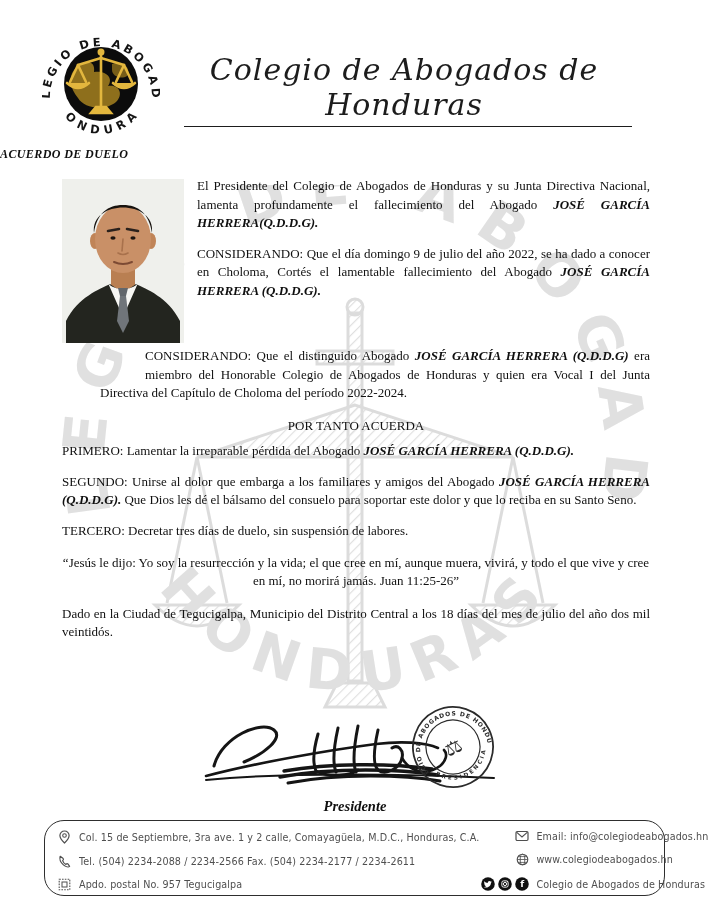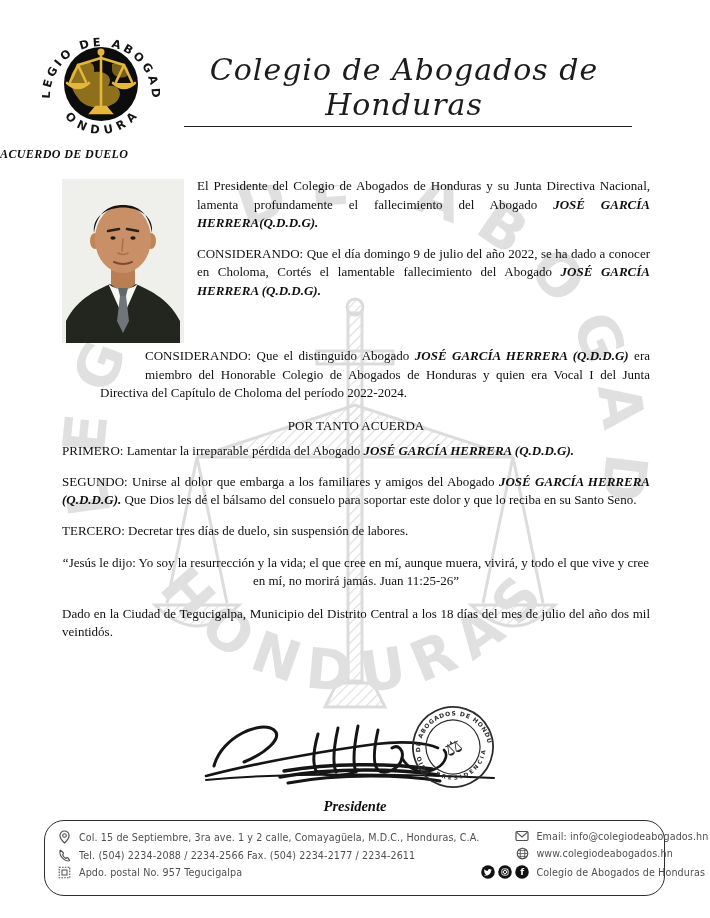--- a/index.html
+++ b/index.html
@@ -41,21 +41,21 @@
   .seal     { position:absolute; left:410px; top:704px; width:86px; height:86px; z-index:2; transform:rotate(-26deg); }
   .seal-text { fill:#2d2d2d; font-family:"DejaVu Sans", sans-serif; font-weight:bold; }
   .sig-name { position:absolute; left:0; top:778px; width:100%; text-align:center; z-index:3;
               font-weight:bold; font-style:italic; font-size:14.5px; }
   .sig-role { position:absolute; left:0; top:798px; width:100%; text-align:center; z-index:3;
               font-weight:bold; font-style:italic; font-size:14.5px; }
   
   .footer {
     position:absolute; left:44px; top:820px; width:621px; height:76px; box-sizing:border-box;
     border:1.6px solid #2e2e2e; border-radius:20px; z-index:2; background:#fff;
-    display:flex; align-items:stretch; padding:9px 14px 16px 12px;
+    display:flex; align-items:stretch; padding:9px 14px 4px 12px;
     font-family:"DejaVu Sans", sans-serif; font-size:9.6px; color:#4f4f4f; letter-spacing:.1px;
   }
   .fcol { display:flex; flex-direction:column; justify-content:space-between; }
   .fcol-left  { flex:1.38; }
   .fcol-right { flex:1; }
   .frow { display:flex; align-items:center; gap:7px; white-space:nowrap; }
   .licon-area { width:15px; display:flex; justify-content:center; flex:none; }
   .ricon-area { width:50px; display:flex; justify-content:flex-end; gap:3px; flex:none; }
   .fot-ic { display:block; }
 </style>

